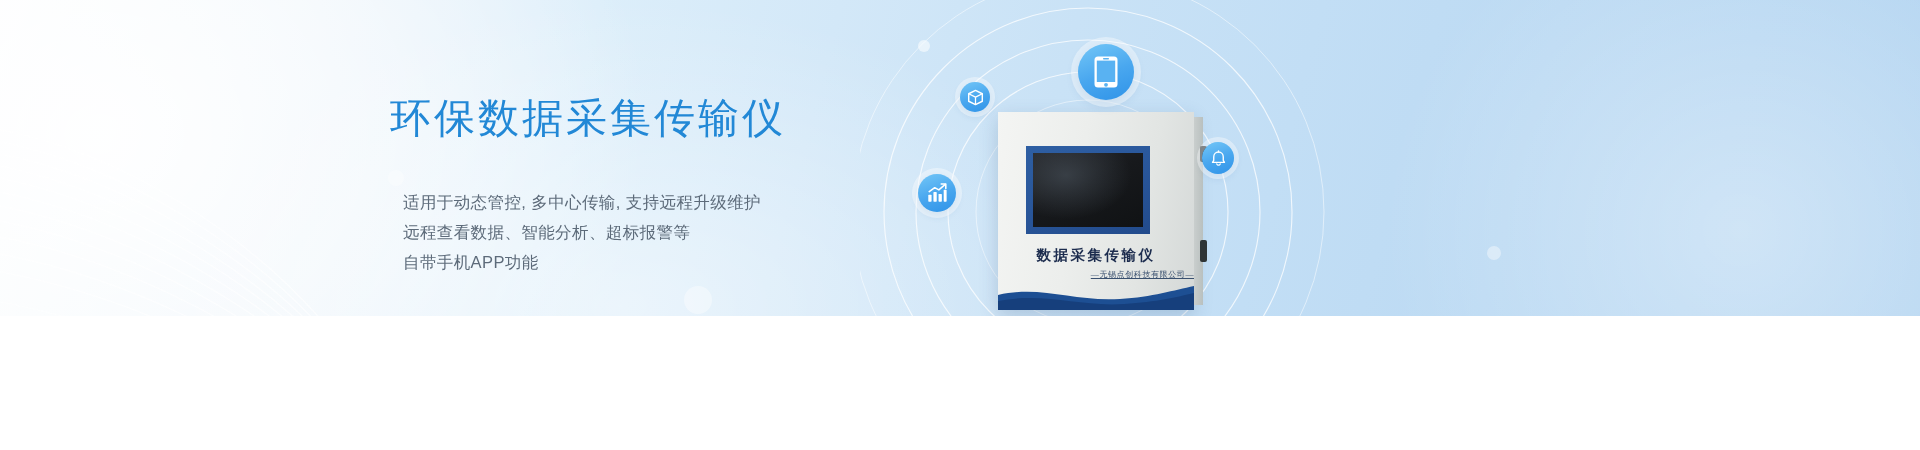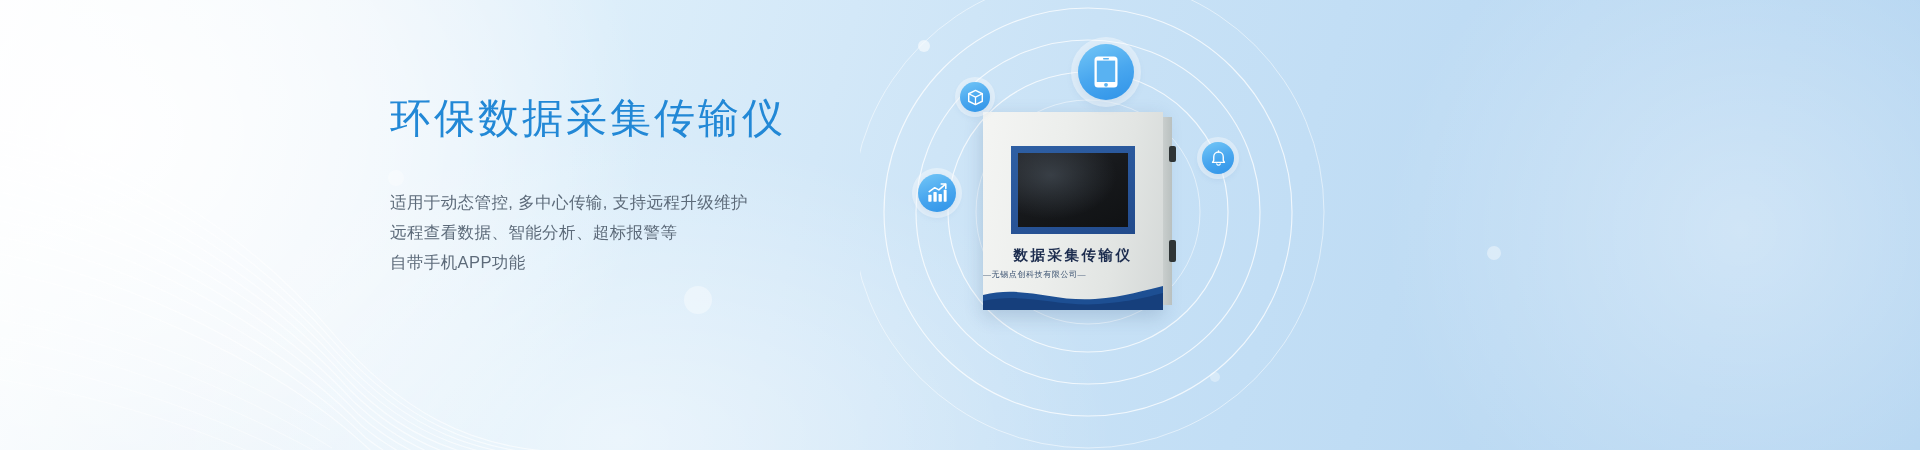--- a/index.html
+++ b/index.html
@@ -7,21 +7,21 @@
     padding: 0;
     background: #ffffff;
   }
   body {
     font-family: "Liberation Sans", "DejaVu Sans", sans-serif;
   }
 
   .banner {
     position: relative;
     width: 1920px;
-    height: 450px;
+    height: 316px;
     overflow: hidden;
     background: linear-gradient(105deg,
         #fbfdfe 0%,
         #f2f8fc 8%,
         #e8f2fa 18%,
         #dceefa 30%,
         #d3e8f8 42%,
         #c9e2f6 54%,
         #c2def5 66%,
         #bcdaf3 78%,
@@ -78,21 +78,21 @@
   .headline {
     font-size: 41px;
     line-height: 1.1;
     letter-spacing: 3px;
     color: #2288d6;
     font-weight: 400;
     margin: 0;
     white-space: nowrap;
   }
   .sub-list {
-    margin: 0;
+    margin: 13px;
     padding: 0;
     list-style: none;
     margin-top: 46px;
   }
   .sub-list li {
     font-size: 16.5px;
     line-height: 30px;
     color: #5d6b7a;
     letter-spacing: 0.4px;
     white-space: nowrap;
@@ -109,24 +109,25 @@
   .arcs {
     position: absolute;
     left: 0; top: 0;
     width: 520px; height: 450px;
     pointer-events: none;
   }
 
   
   .device {
     position: absolute;
-    left: 123px;
+    left: 138px;
     top: 112px;
     width: 180px;
     height: 198px;
+    padding-left: 16px;
   }
   .device-body {
     position: absolute;
     inset: 0;
     background: linear-gradient(100deg, #f4f5f3 0%, #eceeec 40%, #e2e5e3 72%, #d4d8d7 100%);
     box-shadow: 0 6px 18px rgba(40,70,110,0.20);
   }
   .device-side {
     position: absolute;
     right: -9px;
@@ -173,25 +174,26 @@
     font-weight: bold;
     font-size: 14.5px;
     letter-spacing: 2.5px;
     color: #1c2c4e;
   }
   .device-company {
     position: absolute;
     left: 0;
     right: 0;
     top: 157px;
-    text-align: left;
+    text-align: right;
     font-family: "Liberation Serif", "DejaVu Serif", serif;
     font-size: 8px;
     letter-spacing: 0.6px;
     color: #39506f;
+    text-decoration: underline;
   }
   .device-wave {
     position: absolute;
     left: 0;
     right: 0;
     bottom: 0;
     height: 28px;
     overflow: hidden;
   }
 

